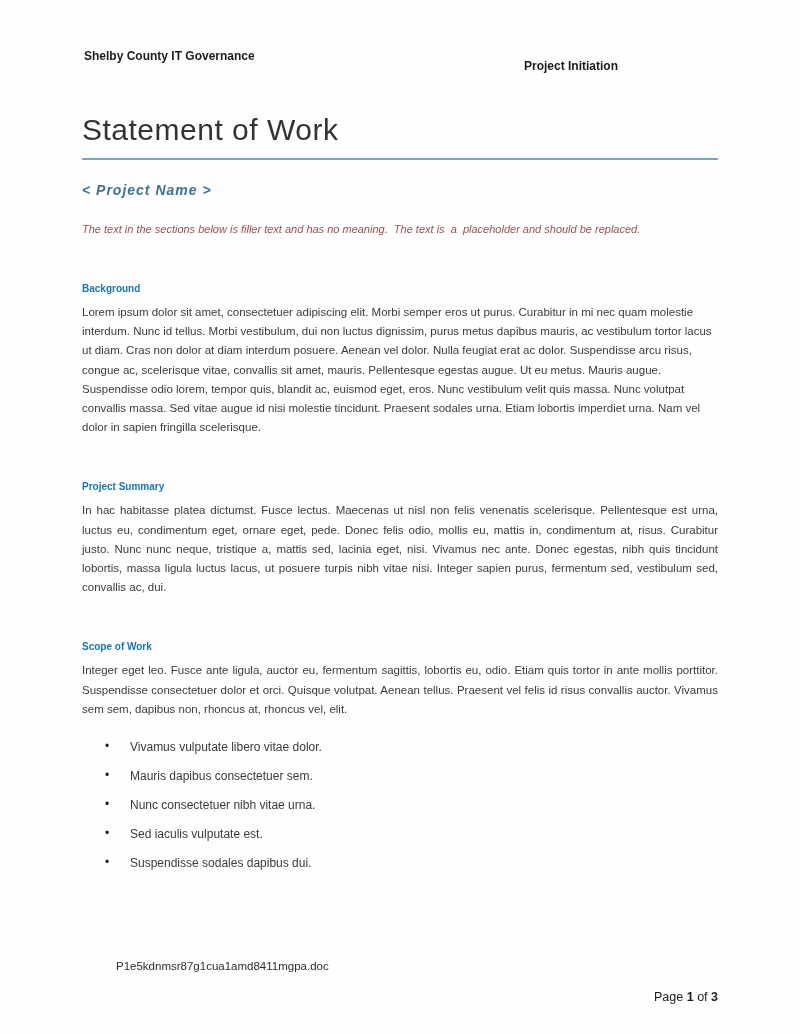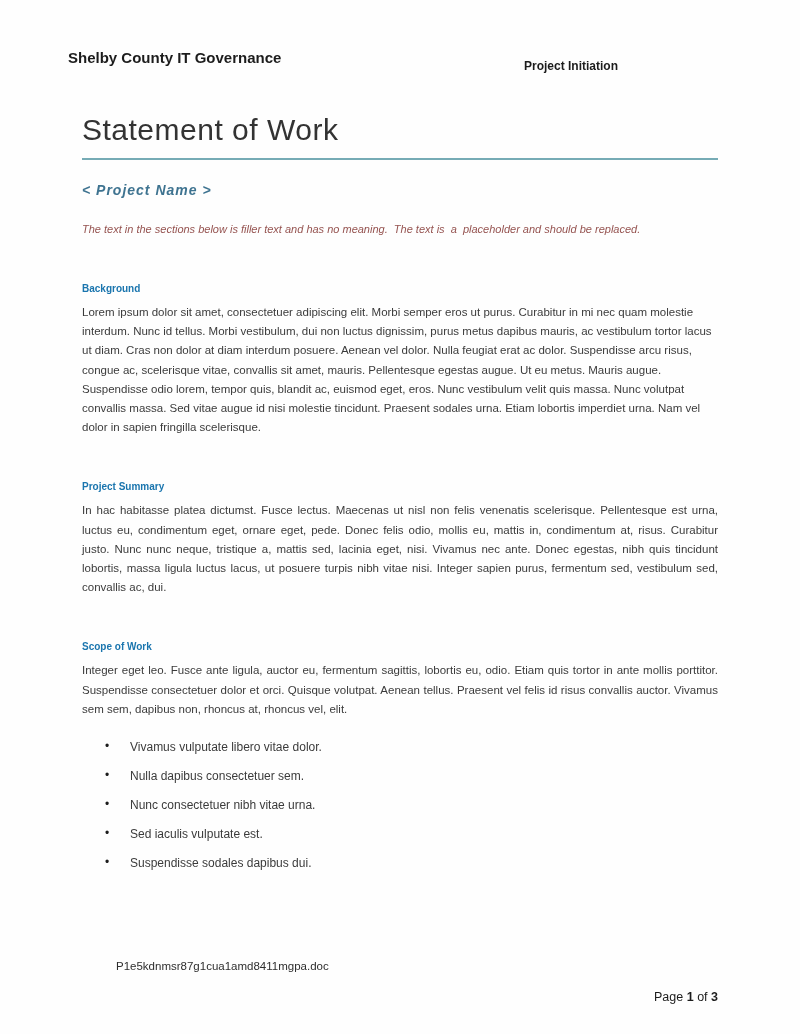--- a/index.html
+++ b/index.html
@@ -6,22 +6,22 @@
   .page {
     position: relative;
     width: 800px;
     height: 1034px;
     background: #fefefe;
     font-family: "Liberation Sans", sans-serif;
     color: #3b3b3b;
     overflow: hidden;
   }
   .header-left {
-    position: absolute; top: 49px; left: 68px;
-    font-size: 15px; font-weight: bold; color: #1c1c1c;
+    position: absolute; top: 49px; left: 84px;
+    font-size: 12px; font-weight: bold; color: #1c1c1c;
   }
   .header-right {
     position: absolute; top: 59px; left: 524px;
     font-size: 12px; font-weight: bold; color: #1c1c1c;
   }
   .content { padding: 112px 82px 0 82px; }
   .doc-title {
     margin: 0;
     font-size: 30px; font-weight: 400; letter-spacing: 0.5px;
     color: #333333; line-height: 36px;
@@ -99,21 +99,21 @@
     <div class="section">
       <h2>Project Summary</h2>
       <p class="justify">In hac habitasse platea dictumst. Fusce lectus. Maecenas ut nisl non felis venenatis scelerisque. Pellentesque est urna, luctus eu, condimentum eget, ornare eget, pede. Donec felis odio, mollis eu, mattis in, condimentum at, risus. Curabitur justo. Nunc nunc neque, tristique a, mattis sed, lacinia eget, nisi. Vivamus nec ante. Donec egestas, nibh quis tincidunt lobortis, massa ligula luctus lacus, ut posuere turpis nibh vitae nisi. Integer sapien purus, fermentum sed, vestibulum sed, convallis ac, dui.</p>
     </div>
 
     <div class="section">
       <h2>Scope of Work</h2>
       <p class="justify">Integer eget leo. Fusce ante ligula, auctor eu, fermentum sagittis, lobortis eu, odio. Etiam quis tortor in ante mollis porttitor. Suspendisse consectetuer dolor et orci. Quisque volutpat. Aenean tellus. Praesent vel felis id risus convallis auctor. Vivamus sem sem, dapibus non, rhoncus at, rhoncus vel, elit.</p>
       <ul class="bullet-list">
         <li><span class="bullet-marker">•</span><span>Vivamus vulputate libero vitae dolor.</span></li>
-        <li><span class="bullet-marker">•</span><span>Nulla dapibus consectetuer sem.</span></li>
+        <li><span class="bullet-marker">•</span><span>Mauris dapibus consectetuer sem.</span></li>
         <li><span class="bullet-marker">•</span><span>Nunc consectetuer nibh vitae urna.</span></li>
         <li><span class="bullet-marker">•</span><span>Sed iaculis vulputate est.</span></li>
         <li><span class="bullet-marker">•</span><span>Suspendisse sodales dapibus dui.</span></li>
       </ul>
     </div>
 
   </div>
 
   <div class="footer-filename">P1e5kdnmsr87g1cua1amd8411mgpa.doc</div>
 

